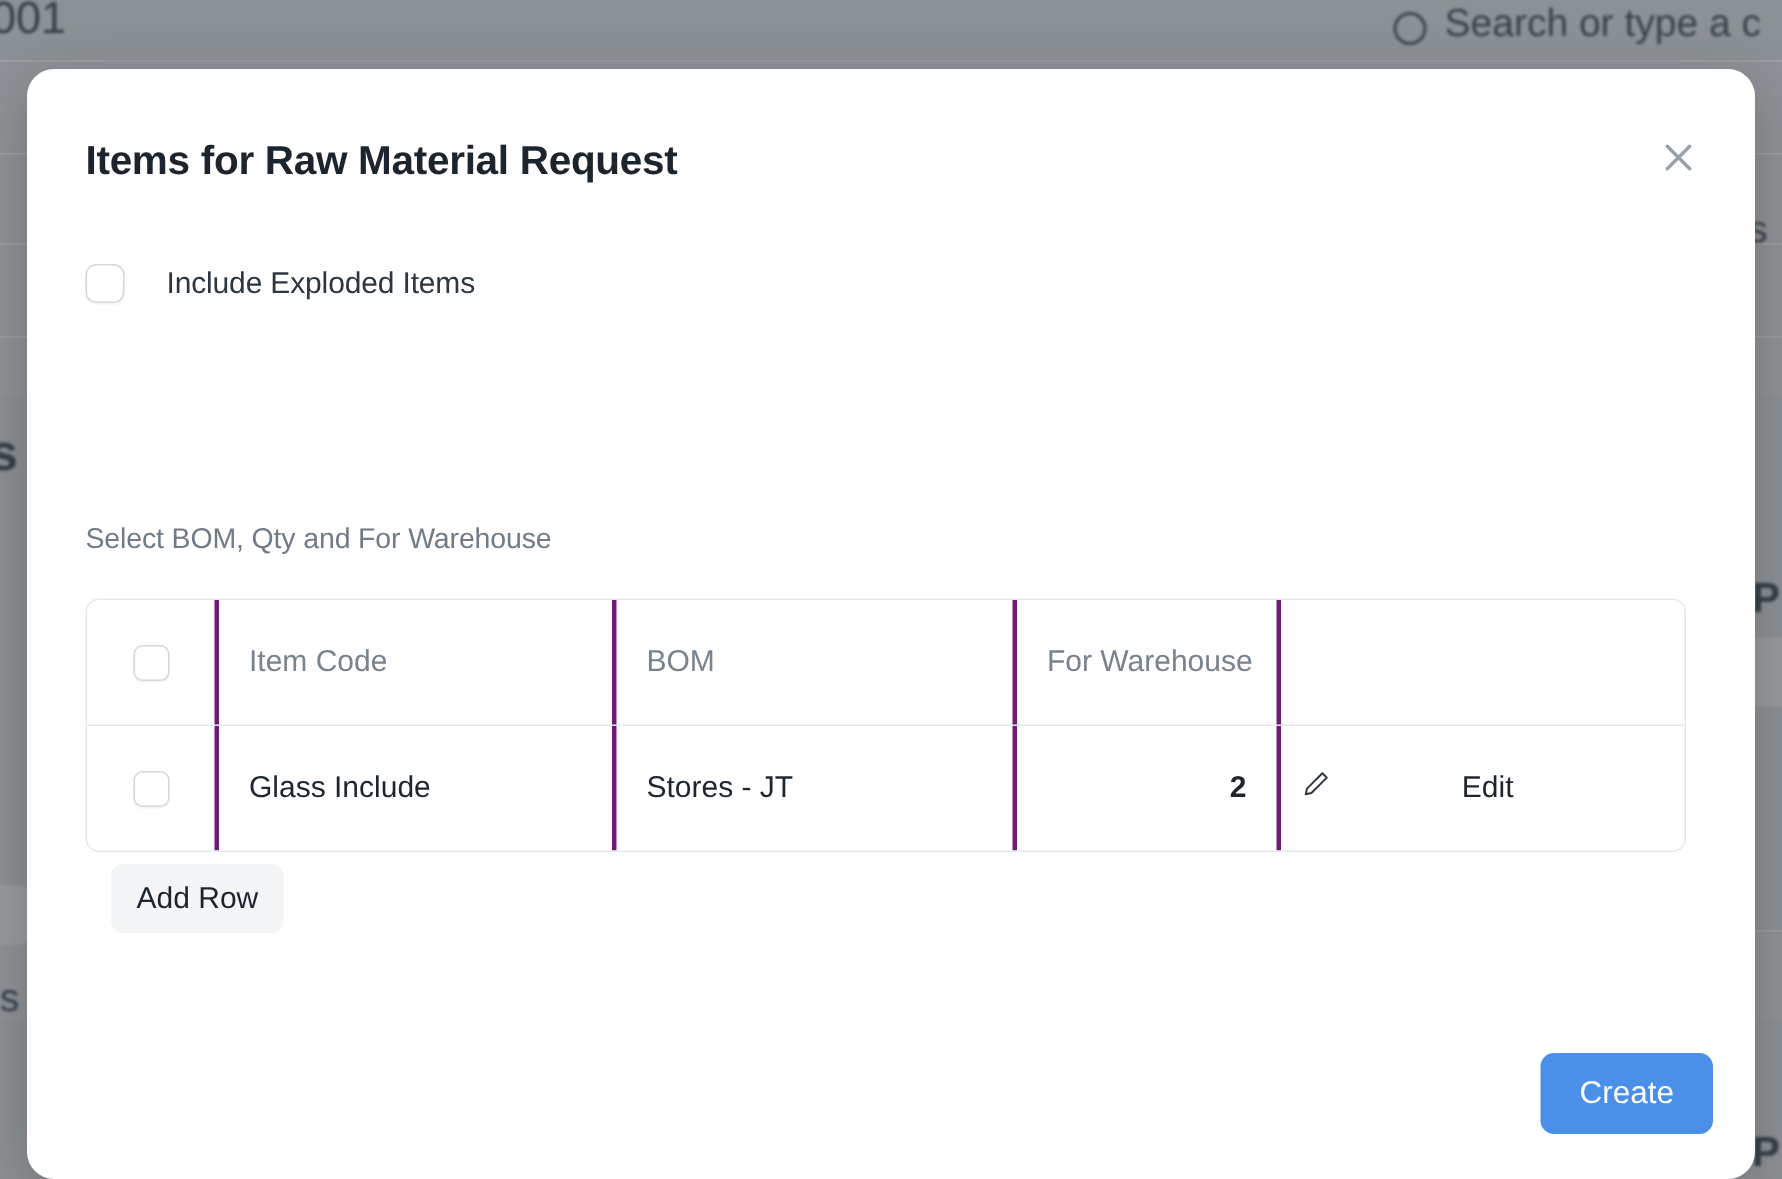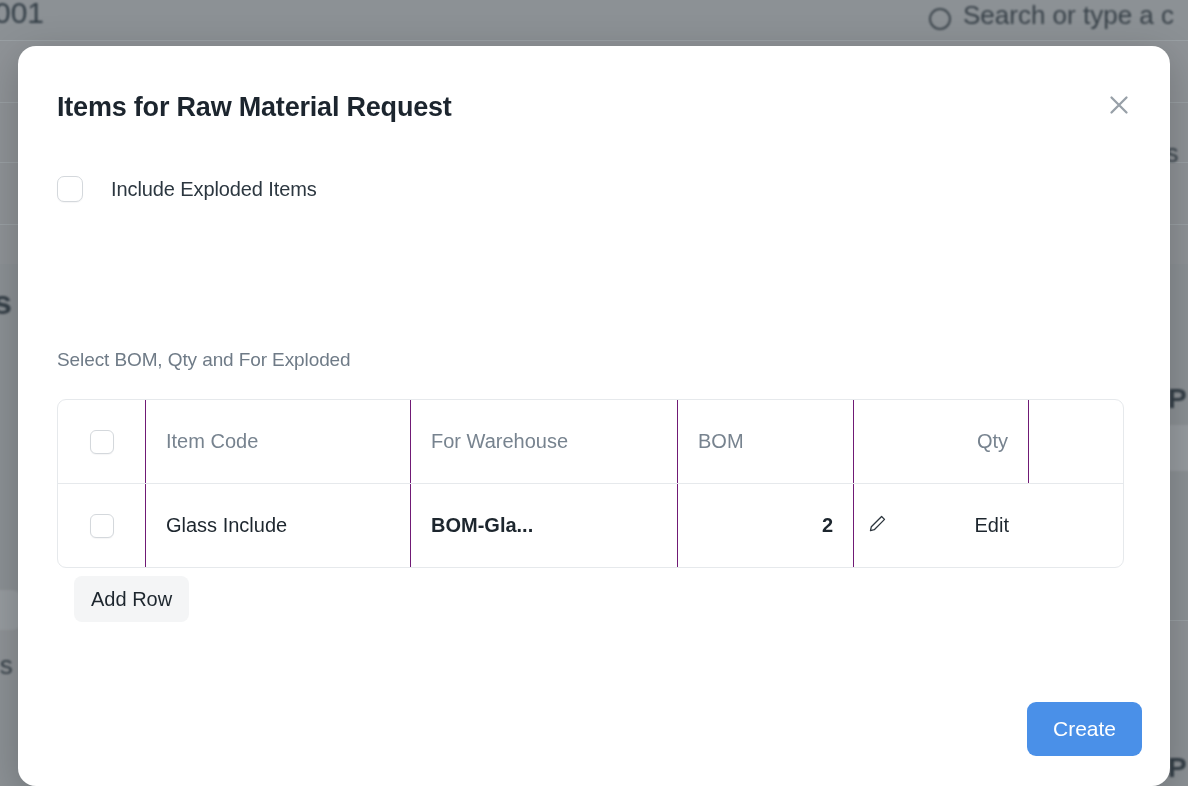--- a/index.html
+++ b/index.html
@@ -127,21 +127,21 @@
     display: grid;
     grid-template-columns: 88px 265px 267px 176px 175px 96px;
     align-items: stretch;
   }
   .grid-row.head { height: 84px; border-bottom: 1px solid #e6e9ec; }
   .grid-row.body { height: 83px; }
   .cell {
     display: flex;
     align-items: center;
     padding: 0 20px;
-    border-right: 1px solid #701a75;
+    border-right: 3px solid #701a75;
     font-size: 20px;
     overflow: hidden;
     white-space: nowrap;
   }
   .cell:last-child { border-right: none; }
   .cell.cb { justify-content: center; padding: 0; }
   .head .cell { color: #77838f; font-weight: 400; }
   .body .cell { color: #1d262e; }
   .cell.num { justify-content: flex-end; }
   .cell.bold { font-weight: 700; }
@@ -229,41 +229,40 @@
         <path d="M4.5 4.5 L19.5 19.5 M19.5 4.5 L4.5 19.5" stroke="#98a0a8" stroke-width="2.3" stroke-linecap="round" fill="none"></path>
       </svg>
     </div>
 
     <div class="check-row r1">
       <div class="cbox"></div>
       <div class="check-label">Include Exploded Items</div>
     </div>
 
 
-    <div class="section-label">Select BOM, Qty and For Exploded</div>
+    <div class="section-label">Select BOM, Qty and For Warehouse</div>
 
     <div class="grid">
 
       <div class="grid-row head">
         <div class="cell cb">
           <div class="cbox sm"></div>
         </div>
         <div class="cell">Item Code</div>
+        <div class="cell">BOM</div>
         <div class="cell">For Warehouse</div>
-        <div class="cell">BOM</div>
-        <div class="cell num">Qty</div>
         <div class="cell"></div>
       </div>
 
       <div class="grid-row body">
         <div class="cell cb">
           <div class="cbox sm"></div>
         </div>
         <div class="cell">Glass Include</div>
-        <div class="cell bold">BOM-Gla...</div>
+        <div class="cell">Stores - JT</div>
         <div class="cell num bold">2</div>
         <div class="cell edit">
           <span>
             <svg width="19" height="19" viewBox="0 0 20 20" aria-hidden="true">
               <path d="M14.3 2.6 L17.4 5.7 L6.6 16.5 L2.6 17.4 L3.5 13.4 Z" fill="none" stroke="#2b343c" stroke-width="1.35" stroke-linejoin="round"></path>
             </svg>
           </span>
           <span>Edit</span>
         </div>
       </div>

